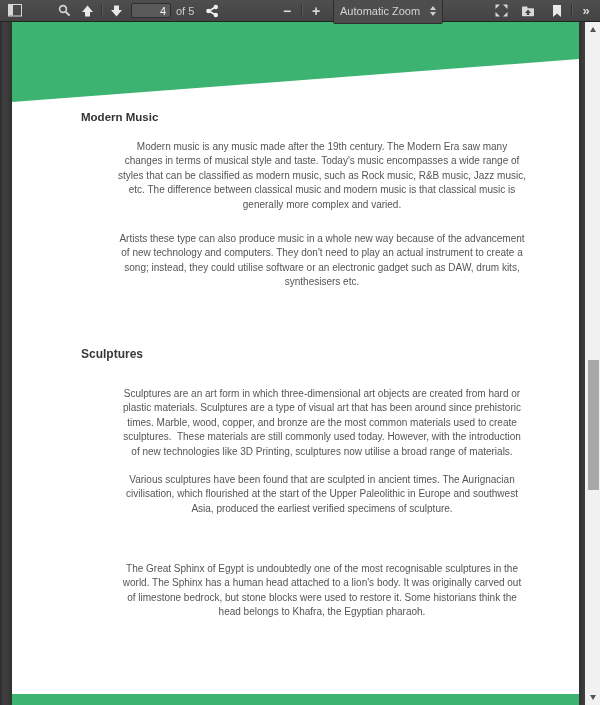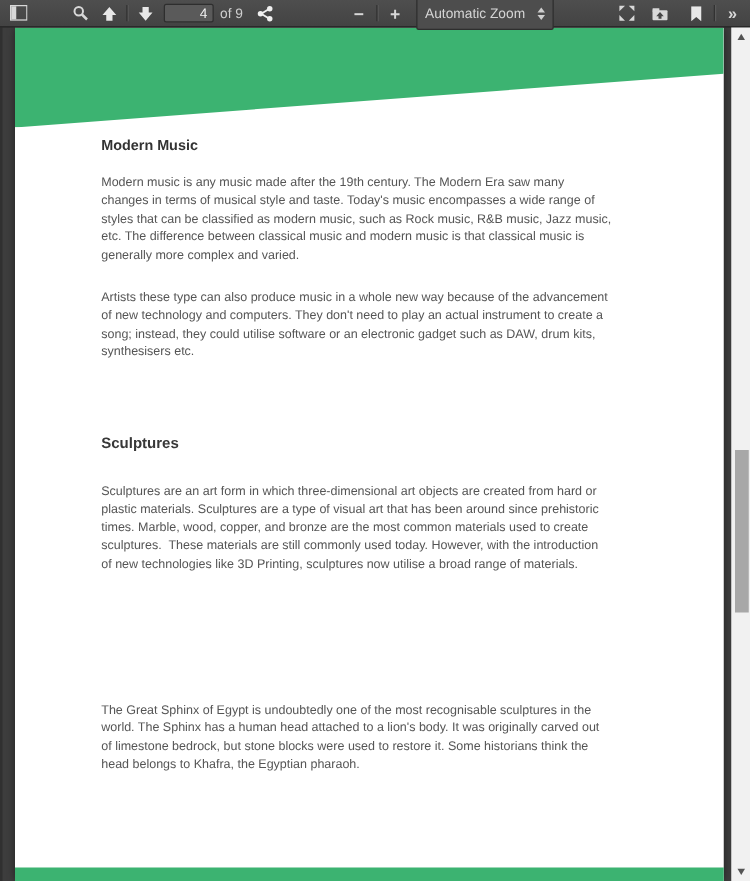--- a/index.html
+++ b/index.html
@@ -31,21 +31,21 @@
   .zoom-select .caret { margin-left:auto; padding-left:10px; display:flex;
                         flex-direction:column; gap:2px; }
   .caret i { display:block; width:0; height:0; border-left:3px solid transparent;
              border-right:3px solid transparent; }
   .caret .up { border-bottom:4px solid #cfcfcf; }
   .caret .dn { border-top:4px solid #cfcfcf; }
   .chevrons { color:#d8d8d8; font-size:13px; font-weight:bold; line-height:1; }
 
   
   .viewer { position:absolute; top:22px; left:0; right:0; bottom:0;
-            background:#3d3d3d; overflow:hidden; border-left:2px solid #303030; }
+            background:#3d3d3d; overflow:hidden; border-left:2px solid #303030;text-align:center; }
   .pdf-page { position:absolute; left:10px; top:0; width:567px; height:683px;
               background:#ffffff; box-shadow:0 0 6px rgba(0,0,0,0.45); }
   .band-top { position:absolute; top:0; left:0; width:100%; height:80px;
               clip-path:polygon(0 0, 100% 0, 100% 37px, 0 80px); }
   .band-bottom { position:absolute; left:0; top:672px; width:100%; height:11px; }
 
   .doc-block { position:absolute; left:69px; color:#555555; }
   .h-small { font-size:11.5px; font-weight:bold; color:#333333; }
   .h-large { font-size:12px; font-weight:bold; color:#383838; }
   .para { font-size:10px; line-height:14.4px; width:482px; white-space:pre-wrap; }
@@ -94,21 +94,21 @@
     </div>
     <div class="tb-sep"></div>
     <div class="tb-btn">
       <span>
         <svg width="13" height="12" viewBox="0 0 13 12">
           <path d="M6.5 11.5 L12 5 H9 V0.5 H4 V5 H1 Z" fill="#e8e8e8"></path>
         </svg>
       </span>
     </div>
     <input class="page-input" type="text" value="4" style="">
-    <span class="of-label">of 9</span>
+    <span class="of-label">of 5</span>
     <div class="tb-btn" style="margin-left:7px">
       <span>
         <svg width="14" height="14" viewBox="0 0 14 14">
           <line x1="4" y1="7" x2="10.5" y2="3" stroke="#f0f0f0" stroke-width="1.6"></line>
           <line x1="4" y1="7" x2="10.5" y2="11" stroke="#f0f0f0" stroke-width="1.6"></line>
           <circle cx="3.4" cy="7" r="2.2" fill="#f0f0f0"></circle>
           <circle cx="10.8" cy="3" r="2.2" fill="#f0f0f0"></circle>
           <circle cx="10.8" cy="11" r="2.2" fill="#f0f0f0"></circle>
         </svg>
       </span>
@@ -186,20 +186,23 @@
 
 
     <div class="doc-block h-large" style="top:325px">Sculptures</div>
 
     <div class="doc-block para" style="top:365px">Sculptures are an art form in which three-dimensional art objects are created from hard or
 plastic materials. Sculptures are a type of visual art that has been around since prehistoric
 times. Marble, wood, copper, and bronze are the most common materials used to create
 sculptures.  These materials are still commonly used today. However, with the introduction
 of new technologies like 3D Printing, sculptures now utilise a broad range of materials.</div>
 
+    <div class="doc-block para" style="top:451px">Various sculptures have been found that are sculpted in ancient times. The Aurignacian
+civilisation, which flourished at the start of the Upper Paleolithic in Europe and southwest
+Asia, produced the earliest verified specimens of sculpture.</div>
 
     <div class="doc-block para" style="top:540px">The Great Sphinx of Egypt is undoubtedly one of the most recognisable sculptures in the
 world. The Sphinx has a human head attached to a lion's body. It was originally carved out
 of limestone bedrock, but stone blocks were used to restore it. Some historians think the
 head belongs to Khafra, the Egyptian pharaoh.</div>
 
     <div class="band-bottom" style="background: rgb(60, 179, 113);"></div>
   </div>
 </div>
 

